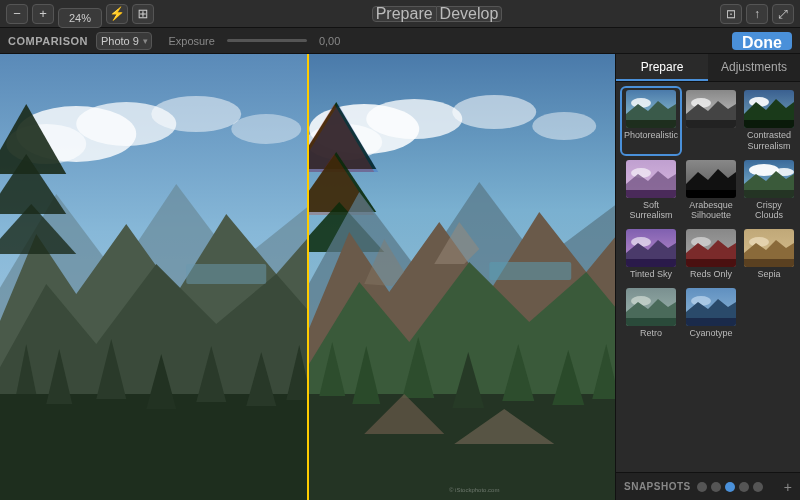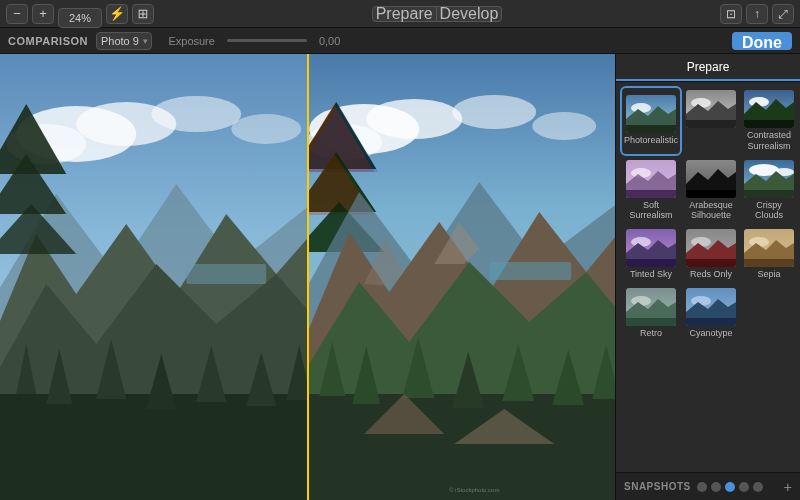--- a/index.html
+++ b/index.html
@@ -198,21 +198,20 @@
       display: flex;
       flex-direction: column;
       align-items: center;
       cursor: pointer;
       border-radius: 4px;
       padding: 2px;
     }
     .preset-item.selected {
       outline: 2px solid #4a90d9;
       border-radius: 4px;
-      justify-content: center;
     }
     .preset-thumb {
       width: 50px;
       height: 38px;
       border-radius: 3px;
       overflow: hidden;
       position: relative;
     }
     .preset-label {
       font-size: 9px;
@@ -413,20 +412,21 @@
           <text x="170" y="438" font-size="6" fill="white" opacity="0.3" text-anchor="middle">© iStockphoto.com</text>
         </svg>
       </div>
     </div>
   </div>
 
   <div class="right-panel">
 
     <div class="panel-tabs">
       <div class="panel-tab active">Prepare</div>
+      <div class="panel-tab">Adjustments</div>
     </div>
 
     <div class="presets-grid" id="presets-grid">
         <div class="preset-item selected">
           <div class="preset-thumb"><svg viewBox="0 0 50 38" style="width: 100%; height: 100%;">
       <defs>
                 <linearGradient id="ts2" x1="0" y1="0" x2="0" y2="1">
                   <stop offset="0%" stop-color="#4a7aaa"></stop>
                   <stop offset="100%" stop-color="#9accd8"></stop>
                 </linearGradient>

